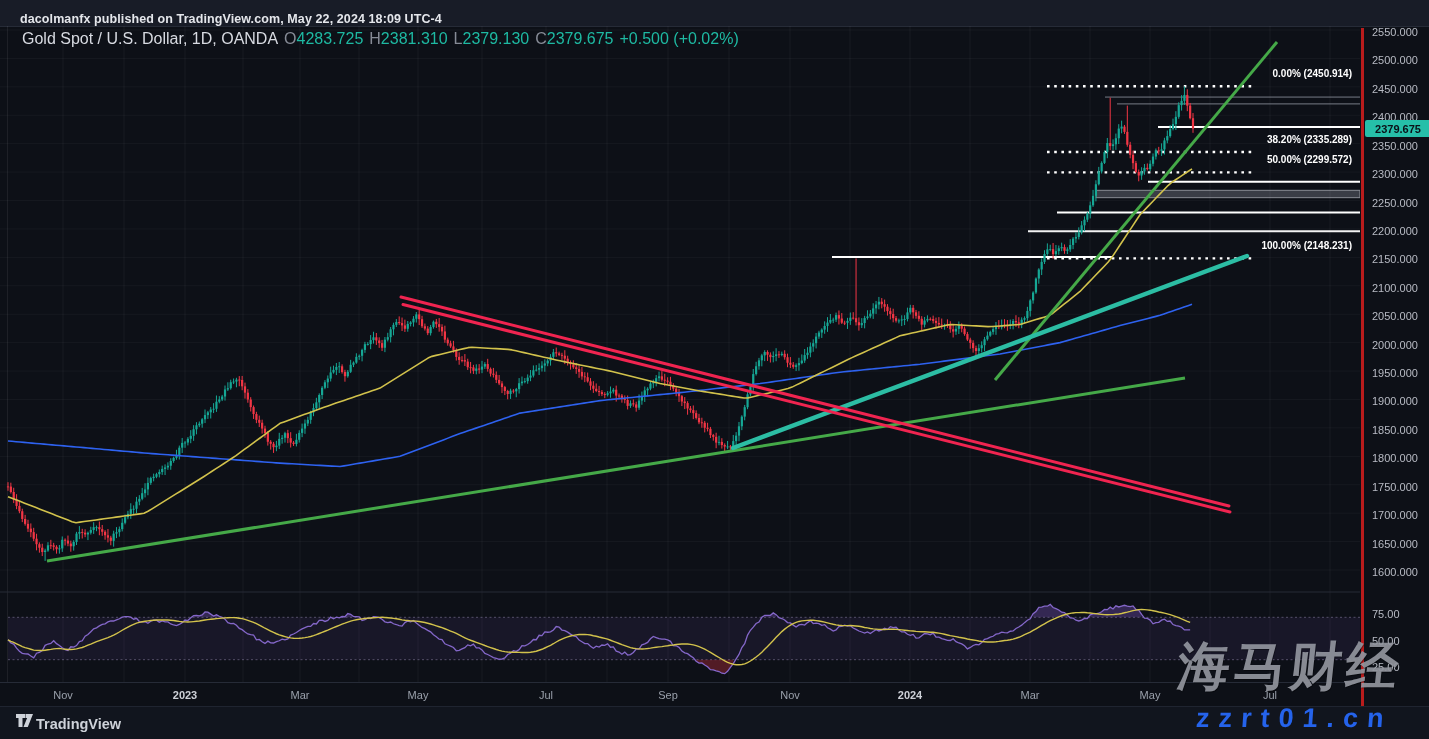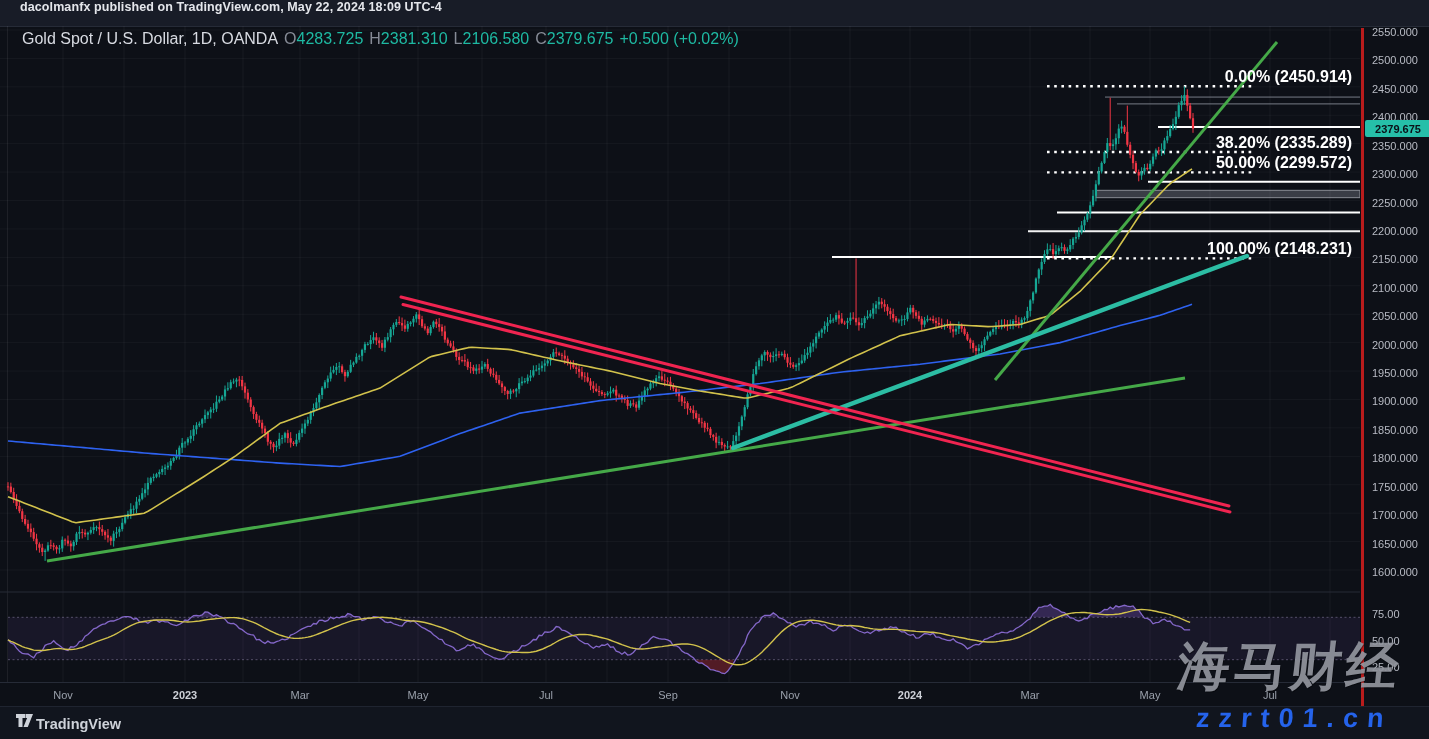--- a/index.html
+++ b/index.html
@@ -1,33 +1,33 @@
 <!DOCTYPE html>
 <html><head>
 <meta charset="utf-8">
 <style>
   html,body{margin:0;padding:0;background:#0d1017;}
   .stage{position:relative;width:1429px;height:739px;overflow:hidden;
          font-family:"Liberation Sans","DejaVu Sans",sans-serif;background:#0d1017;color:#b2b5be;}
   .topbar{position:absolute;left:0;top:0;width:1429px;height:26px;background:#181c27;
-          border-bottom:1px solid #262b37;display:flex;align-items:flex-start;}
+          border-bottom:1px solid #262b37;display:flex;align-items:flex-end;}
   .topbar span{margin-left:20px;font-size:12.5px;font-weight:700;color:#e4e6eb;letter-spacing:.1px;}
   .legend{position:absolute;left:22px;top:30px;font-size:16px;display:flex;gap:6px;align-items:center;white-space:nowrap;z-index:6;}
   .legend .sym{color:#d8dbe2;}
   .legend .k{color:#868b96;}
   .legend .v{color:#1eb9a2;}
   #plot{position:absolute;left:0;top:26px;}
   .vax{position:absolute;left:1361px;top:28px;width:68px;height:680px;border-left:3px solid #b91c1c;z-index:4;}
   .pricelbl{position:absolute;left:8px;font-size:11px;color:#b8bbc4;}
   .badge{position:absolute;left:1px;width:66px;height:17px;background:#26bfa9;color:#0b1018;
          font-size:11px;font-weight:700;display:flex;align-items:center;justify-content:center;border-radius:2px;z-index:5;}
   .tax{position:absolute;left:0;top:682px;width:1360px;height:24px;border-top:1px solid #262b37;z-index:4;}
   .timelbl{position:absolute;top:6px;transform:translateX(-50%);font-size:11px;color:#9aa0ab;}
   .timelbl.year{color:#cdd0d7;font-weight:700;}
-  .fiblbl{position:absolute;right:77px;font-size:16px;font-weight:700;color:#fff;z-index:3;white-space:nowrap;}
+  .fiblbl{position:absolute;right:77px;font-size:10px;font-weight:700;color:#fff;z-index:3;white-space:nowrap;}
   .footer{position:absolute;left:0;top:706px;width:1429px;height:33px;background:#11151e;
           border-top:1px solid #1f2430;display:flex;align-items:center;z-index:6;}
   .footer .brand{margin-left:36px;font-size:14.5px;font-weight:700;color:#ced2d9;}
   .tvlogo{position:absolute;left:16px;top:714px;z-index:7;}
   .wm-cn{position:absolute;left:1178px;top:632px;width:250px;font-size:52px;font-weight:700;
          color:rgba(152,156,165,0.88);letter-spacing:4px;transform:skewX(-6deg);z-index:8;
          text-shadow:1px 1px 0 rgba(0,0,0,.35);white-space:nowrap;}
   .wm-url{position:absolute;left:1196px;top:703px;font-size:27px;font-weight:800;color:#2563eb;
           letter-spacing:9px;transform:skewX(-4deg);z-index:8;white-space:nowrap;}
 </style>
@@ -952,21 +952,21 @@
       <polygon points="1090.2048192771144,591.3 1090.2048192771144,588.7824151601824 1093.0602409638614,587.9654149063049 1095.9156626506083,587.8802645884042 1098.7710843373552,587.2229734363907 1101.6265060241021,585.7690318361017 1104.481927710849,583.3778951321666 1107.337349397596,583.6960015283261 1110.192771084343,581.0887695152173 1113.0481927710898,583.0137808221137 1115.9036144578367,579.8465900017975 1118.7590361445837,580.9466992485735 1121.6144578313306,580.0119609260236 1124.4698795180775,579.2789982248048 1127.3253012048244,580.0227976064137 1130.1807228915713,580.5410682403041 1133.0361445783183,579.9480840926584 1135.8915662650652,583.3546221227055 1138.7469879518121,584.2495732292424 1141.602409638559,588.4765749086971 1141.602409638559,591.3" fill="rgba(126,87,194,0.35)"></polygon>
       <polygon points="696.1566265060261,633.7 696.1566265060261,635.1784569352634 699.0120481927731,637.1185004912637 701.8674698795202,636.96215580677 704.7228915662672,639.0363748445236 707.5783132530142,640.6857266951366 710.4337349397613,643.6832999105765 713.2891566265083,643.9420314570716 716.1445783132554,644.8801632560028 719.0000000000024,645.498158458579 721.8554216867494,647.1913532592945 724.7108433734965,647.6404548725632 727.5662650602435,645.3476017217752 730.4216867469905,641.3589380622301 733.2771084337376,637.7009156182078 733.2771084337376,633.7" fill="rgba(242,54,69,0.30)"></polygon>
       <polyline points="8,613.7951419251319 10.855421686746988,616.8995151736633 13.710843373493976,618.1333776866363 16.566265060240966,622.1988473662917 19.42168674698795,625.1667575077336 22.277108433734938,627.3354833357592 25.132530120481924,627.9018836065565 27.98795180722891,628.0116944791698 30.843373493975896,629.9301778007061 33.69879518072288,631.7564122313595 36.55421686746987,627.2029421110811 39.409638554216855,626.4645242545906 42.26506024096384,624.525763854961 45.12048192771083,619.359616314005 47.97590361445781,618.0078651747406 50.8313253012048,617.3595543266591 53.686746987951786,614.6878402929345 56.54216867469877,617.6687727418802 59.39759036144576,619.4328953544263 62.253012048192744,621.8146421476665 65.10843373493974,623.6139461732704 67.96385542168673,624.4410312259762 70.81927710843372,620.7984492542697 73.67469879518072,621.1267668690127 76.53012048192771,619.6222988019204 79.3855421686747,615.5533871058454 82.2409638554217,614.7693185182314 85.09638554216869,610.2200741868766 87.95180722891568,608.5393026179274 90.80722891566268,605.6845919422915 93.66265060240967,602.78043214027 96.51807228915666,601.8424272797646 99.37349397590366,599.9164158369292 102.22891566265065,598.354547523471 105.08433734939764,597.8075792155472 107.93975903614464,595.8832177672542 110.79518072289163,594.8137782867257 113.65060240963862,594.9793766336935 116.50602409638562,593.8086328342705 119.36144578313261,592.7486806195046 122.2168674698796,591.1420937274439 125.0722891566266,590.5595975160077 127.92771084337359,590.607840446358 130.78313253012058,591.1146569188483 133.63855421686756,593.1636917021684 136.49397590361454,592.2995483244458 139.34939759036152,595.5456890622416 142.2048192771085,595.9484270261785 145.06024096385548,595.6302102733072 147.91566265060246,597.2653918680165 150.77108433734944,595.2119494697434 153.62650602409641,594.1207070191227 156.4819277108434,594.1008350946724 159.33734939759037,596.1477821558399 162.19277108433735,594.8387399645046 165.04819277108433,595.8110971378444 167.9036144578313,595.9153113198201 170.7590361445783,597.9599564900043 173.61445783132527,598.987864506798 176.46987951807225,599.5193626203871 179.32530120481923,598.4412834846926 182.1807228915662,596.6230398521134 185.03614457831318,593.9947760411501 187.89156626506016,594.5729877042901 190.74698795180714,591.8416188820313 193.60240963855412,589.6214421237169 196.4578313253011,589.3249926667057 199.31325301204808,589.8829843341049 202.16867469879506,588.8473742527704 205.02409638554204,586.00194614674 207.87951807228902,586.1950497295504 210.734939759036,588.1359294957755 213.59036144578297,590.055362736681 216.44578313252995,588.8000027367394 219.30120481927693,590.276676395929 222.1566265060239,591.2881308041824 225.0120481927709,593.1218608869199 227.86746987951787,596.7077819986063 230.72289156626485,597.6651057515248 233.57831325301183,597.4995523437555 236.4337349397588,599.2396755093899 239.2891566265058,602.4128458697342 242.14457831325277,603.6509113189373 244.99999999999974,606.0698135351173 247.85542168674672,607.9438424660922 250.7108433734937,608.6646434242534 253.56626506024068,608.9981390956347 256.4216867469877,613.8187217456544 259.27710843373467,613.3774850818351 262.13253012048165,615.7291042460342 264.9879518072286,617.4027336997458 267.8433734939756,615.1535460151265 270.6987951807226,616.8449330468645 273.55421686746956,616.9919812096391 276.40963855421654,615.583139354582 279.2650602409635,614.7584214645092 282.1204819277105,613.1843796823133 284.9759036144575,613.8552280523193 287.83132530120446,612.8448841703041 290.68674698795144,609.0880879043076 293.5421686746984,607.9919386384785 296.3975903614454,606.4841905979517 299.2530120481924,604.5063426349739 302.10843373493935,602.8806148054015 304.96385542168633,601.6093580948427 307.8192771084333,600.4052372883235 310.6746987951803,600.3730240390639 313.53012048192727,597.5191817757518 316.38554216867425,598.0075090579003 319.2409638554212,594.3606497555128 322.0963855421682,594.2519301285595 324.9518072289152,595.4475302224315 327.80722891566217,594.4621019390155 330.66265060240914,591.1797082590788 333.5180722891561,592.807583843516 336.3734939759031,591.1974638805667 339.2289156626501,591.7927142215873 342.08433734939706,590.53260745465 344.93975903614404,590.7457899015825 347.795180722891,587.5332798180217 350.650602409638,588.2446691594913 353.506024096385,590.4481899090945 356.36144578313196,590.658671918344 359.21686746987893,590.8807250524554 362.0722891566259,594.5255502376434 364.9277108433729,593.5399744603627 367.7831325301199,591.8968802056979 370.63855421686685,592.6359386765565 373.49397590361383,590.632551307143 376.3493975903608,590.8120799504367 379.2048192771078,591.6302099827647 382.06024096385477,593.2720473219994 384.91566265060175,595.8165976432608 387.7710843373487,596.6755148408935 390.6265060240957,596.0581231705575 393.4819277108427,597.7563156741463 396.33734939758966,598.4977065207244 399.19277108433664,599.5351970961373 402.0481927710836,600.091708988492 404.9036144578306,596.5999052180255 407.7590361445776,595.0377285955884 410.61445783132456,595.8998281020096 413.46987951807154,594.470723433564 416.3253012048185,597.0279571365645 419.1807228915655,599.3576538091924 422.0361445783125,601.4694091200938 424.89156626505945,602.5745627248202 427.74698795180643,604.3363788021635 430.6024096385534,605.8684795940006 433.4578313253004,608.7470070819726 436.31325301204737,610.7977166231931 439.16867469879435,613.2287496052394 442.0240963855413,613.6081181888288 444.8795180722883,617.812252960291 447.7349397590353,618.977855716435 450.59036144578226,620.1672756834446 453.44578313252924,621.4739557163123 456.3012048192762,624.7772132108539 459.1566265060232,624.4298863449413 462.0120481927702,622.9017107454556 464.86746987951716,621.6958600162313 467.72289156626414,618.8925128460049 470.5783132530111,619.9050828158238 473.4337349397581,618.1099176509829 476.2891566265051,621.8921238818899 479.14457831325205,621.9394545104799 481.99999999999903,623.8908591888295 484.855421686746,627.4136436278296 487.710843373493,628.47704830058 490.56626506023997,629.9735214486532 493.42168674698695,631.5754238378853 496.27710843373393,632.3512203638991 499.1325301204809,633.2694957478599 501.9879518072279,633.1393444040937 504.84337349397487,631.8457811016488 507.69879518072185,628.470606889862 510.5542168674688,627.2736269414811 513.4096385542158,624.6700946558568 516.2650602409628,625.3363751958666 519.1204819277099,623.6513130373778 521.9759036144569,619.6752058085984 524.831325301204,619.7936010473834 527.686746987951,618.4707550342537 530.542168674698,616.4918916047575 533.397590361445,613.5211590991356 536.2530120481921,613.7185059113851 539.1084337349391,609.2784894086523 541.9638554216862,609.6343661379501 544.8192771084332,605.9159117412164 547.6746987951802,606.2392653527214 550.5301204819273,605.8590211875278 553.3855421686743,603.9463290642811 556.2409638554213,600.5149533886836 559.0963855421684,601.0536890401861 561.9518072289154,604.0643758566009 564.8072289156624,604.6438141607802 567.6626506024095,606.124782633463 570.5180722891565,608.1174629976126 573.3734939759036,609.9037795598082 576.2289156626506,610.6045057958557 579.0843373493976,614.1169210040094 581.9397590361447,615.7140750334247 584.7951807228917,617.5261256409603 587.6506024096387,617.6362673241998 590.5060240963858,620.3159434240478 593.3614457831328,622.2413475081723 596.2168674698798,620.113977884574 599.0722891566269,621.1061010132371 601.9277108433739,618.9986347939213 604.783132530121,619.4130497760262 607.638554216868,617.77956676834 610.493975903615,621.2198285585469 613.3493975903621,620.9027079877169 616.2048192771091,625.1185013742648 619.0602409638561,626.0148025905993 621.9156626506032,628.1633705621693 624.7710843373502,626.16145290898 627.6265060240972,629.0197172781639 630.4819277108443,628.5945571917937 633.3373493975913,626.4237758941077 636.1927710843383,623.126475652013 639.0481927710854,623.1918316827542 641.9036144578324,618.7673984258008 644.7590361445795,617.7803180265873 647.6144578313265,616.3683049370361 650.4698795180735,612.7806525228497 653.3253012048206,610.5079913429014 656.1807228915676,611.520565222992 659.0361445783146,612.628435404257 661.8915662650617,613.1040410094425 664.7469879518087,613.0399845813321 667.6024096385557,613.8024451724262 670.4578313253028,615.308143506841 673.3132530120498,619.7298891896965 676.1686746987968,619.7899751671365 679.0240963855439,621.3330646245964 681.8795180722909,625.0478638378133 684.734939759038,626.8459892211301 687.590361445785,627.6189008991969 690.445783132532,629.8837751803612 693.3012048192791,631.8299939398664 696.1566265060261,635.1784569352634 699.0120481927731,637.1185004912637 701.8674698795202,636.96215580677 704.7228915662672,639.0363748445236 707.5783132530142,640.6857266951366 710.4337349397613,643.6832999105765 713.2891566265083,643.9420314570716 716.1445783132554,644.8801632560028 719.0000000000024,645.498158458579 721.8554216867494,647.1913532592945 724.7108433734965,647.6404548725632 727.5662650602435,645.3476017217752 730.4216867469905,641.3589380622301 733.2771084337376,637.7009156182078 736.1325301204846,632.8152960413854 738.9879518072316,628.4585849761249 741.8433734939787,621.5101808570234 744.6987951807257,617.7046818494956 747.5542168674727,609.0907451052068 750.4096385542198,604.2657795470236 753.2650602409668,601.1613599678716 756.1204819277139,597.5061410850782 758.9759036144609,596.0430732780771 761.8313253012079,591.3069612788299 764.686746987955,589.3902142409293 767.542168674702,589.3483787880367 770.397590361449,589.2417641102875 773.2530120481961,586.8989049872721 776.1084337349431,588.6400687450877 778.9638554216901,591.6968034365633 781.8192771084372,592.5057271854198 784.6746987951842,593.9509126238369 787.5301204819312,596.5708545813715 790.3855421686783,596.8739861893891 793.2409638554253,599.1233399547361 796.0963855421724,600.9762134572262 798.9518072289194,598.9262831929353 801.8072289156664,598.3417248326048 804.6626506024135,599.0145718000842 807.5180722891605,596.5865549384389 810.3734939759075,594.6678930606835 813.2289156626546,597.5597965132796 816.0843373494016,597.0466168346909 818.9397590361486,597.6757945165249 821.7951807228957,599.395249527027 824.6506024096427,598.6780786911438 827.5060240963898,601.7188221593109 830.3614457831368,603.1200086883883 833.2168674698838,605.0527083894766 836.0722891566309,603.951995527416 838.9277108433779,600.6533526863267 841.7831325301249,600.3763431252547 844.638554216872,599.2421907659807 847.493975903619,600.0349252458428 850.349397590366,599.7248081658453 853.2048192771131,602.0207174390413 856.0602409638601,603.3442591632155 858.9156626506071,605.0125696688478 861.7710843373542,606.0077134491689 864.6265060241012,607.1425851589712 867.4819277108483,605.8810382021948 870.3373493975953,607.4950959867078 873.1927710843423,605.5186237131247 876.0481927710894,603.7522246224692 878.9036144578364,604.9450391656815 881.7590361445834,603.9531347428427 884.6144578313305,602.1193117621947 887.4698795180775,603.4032083010583 890.3253012048245,600.7541658829449 893.1807228915716,601.6889664262752 896.0361445783186,601.2980235826636 898.8915662650656,603.9675249184987 901.7469879518127,605.9539666450482 904.6024096385597,605.9103327851084 907.4578313253068,608.269303848982 910.3132530120538,609.3678822645571 913.1686746988008,608.3964820831683 916.0240963855479,612.029095185563 918.8795180722949,611.8888788501334 921.7349397590419,609.6437383069244 924.590361445789,607.540863945581 927.445783132536,607.8124038441129 930.301204819283,608.6924210024245 933.1566265060301,607.1924917605658 936.0120481927771,611.111134649148 938.8674698795242,611.1015770271063 941.7228915662712,612.6150887357512 944.5783132530182,613.3195790139737 947.4337349397653,614.4698647703273 950.2891566265123,614.4985704375272 953.1445783132593,612.8995927526347 956.0000000000064,615.6420268860468 958.8554216867534,616.989817166077 961.7108433735004,617.8677396743085 964.5662650602475,619.7095637156146 967.4216867469945,622.8784066886252 970.2771084337415,621.4233697267815 973.1325301204886,619.5124934652385 975.9879518072356,618.4498768904207 978.8433734939827,618.8314563479792 981.6987951807297,616.503205535968 984.5542168674767,613.396661127395 987.4096385542238,612.6644184102822 990.2650602409708,611.1829041767198 993.1204819277178,610.2723587616821 995.9759036144649,608.1277071425956 998.8313253012119,607.6165966949202 1001.6867469879589,606.1594304458736 1004.542168674706,606.5831152205458 1007.397590361453,606.7750680449731 1010.2530120482,605.2306131039616 1013.1084337349471,604.9660725506475 1015.9638554216941,602.4921426075953 1018.8192771084412,601.04335030353 1021.6746987951882,599.1346656030502 1024.5301204819352,596.6333692449052 1027.3855421686822,594.2888532285609 1030.240963855429,592.7237393436062 1033.096385542176,587.7895365499103 1035.951807228923,585.5753713511409 1038.8072289156698,581.3616479102135 1041.6626506024168,581.1872393283637 1044.5180722891637,580.1878644572853 1047.3734939759106,580.2177532955153 1050.2289156626575,578.3839732585324 1053.0843373494044,581.4850275020298 1055.9397590361514,582.6580053979442 1058.7951807228983,584.0301056565543 1061.6506024096452,586.2334882205457 1064.5060240963921,586.632416437993 1067.361445783139,589.2394124128624 1070.216867469886,591.7895262402827 1073.072289156633,592.0800753750223 1075.9277108433798,594.1652070688045 1078.7831325301267,594.9724632546331 1081.6385542168737,594.1537284779179 1084.4939759036206,592.4356955142397 1087.3493975903675,592.4990891606282 1090.2048192771144,588.7824151601824 1093.0602409638614,587.9654149063049 1095.9156626506083,587.8802645884042 1098.7710843373552,587.2229734363907 1101.6265060241021,585.7690318361017 1104.481927710849,583.3778951321666 1107.337349397596,583.6960015283261 1110.192771084343,581.0887695152173 1113.0481927710898,583.0137808221137 1115.9036144578367,579.8465900017975 1118.7590361445837,580.9466992485735 1121.6144578313306,580.0119609260236 1124.4698795180775,579.2789982248048 1127.3253012048244,580.0227976064137 1130.1807228915713,580.5410682403041 1133.0361445783183,579.9480840926584 1135.8915662650652,583.3546221227055 1138.7469879518121,584.2495732292424 1141.602409638559,588.4765749086971 1144.457831325306,592.1007397814151 1147.3132530120529,592.4302078014005 1150.1686746987998,594.0772189062216 1153.0240963855467,597.7974378281948 1155.8795180722936,596.5597256826184 1158.7349397590406,596.3102057378296 1161.5903614457875,594.1228197072264 1164.4457831325344,593.1675175764783 1167.3012048192813,595.4011267716519 1170.1566265060283,595.0227382115486 1173.0120481927752,598.5662852248705 1175.867469879522,599.6482567893459 1178.722891566269,600.0383951370535 1181.578313253016,601.27390473217 1184.4337349397629,603.9413508850455 1187.2891566265098,603.9404212173746 1190.1445783132567,603.8941145573477" fill="none" stroke="#8467c9" stroke-width="1.3"></polyline>
       <polyline points="8,613.7951419251319 10.855421686746988,615.3473285493976 13.710843373493976,616.2760115951438 16.566265060240966,617.7567205379307 19.42168674698795,619.2387279318914 22.277108433734938,620.5881871658693 25.132530120481924,621.6330009431103 27.98795180722891,622.4303376351178 30.843373493975896,623.263653209072 33.69879518072288,624.1129291113008 36.55421686746987,624.3938393840081 39.409638554216855,624.5663964565566 42.26506024096384,624.5632708718185 45.12048192771083,624.1915812605462 47.97590361445781,623.7793335214924 50.8313253012048,623.3780973218153 53.686746987951786,622.8669057318812 56.54216867469877,622.57812056577 59.39759036144576,622.4125823967519 62.253012048192744,622.8346613558327 65.10843373493974,623.1880524610751 67.96385542168673,623.5200342263036 70.81927710843372,623.446329062513 73.67469879518072,623.2336979762645 76.53012048192771,622.8277408955362 79.3855421686747,622.1778200270777 82.2409638554217,621.4808528712388 85.09638554216869,620.4434789968267 87.95180722891568,619.2215258592777 90.80722891566268,618.0889811135519 93.66265060240967,616.8424499496402 96.51807228915666,615.6485901298931 99.37349397590366,614.6252637889944 102.22891566265065,613.5908786494539 105.08433734939764,612.5618273278163 107.93975903614464,611.5721103527806 110.79518072289163,610.3692159077724 113.65060240963862,609.0821886066813 116.50602409638562,607.6081881165026 119.36144578313261,605.983700455778 122.2168674698796,604.2311247979605 125.0722891566266,602.6396062854204 127.92771084337359,601.0333470000176 130.78313253012058,599.5329447956453 133.63855421686756,598.3545397743992 136.49397590361454,597.1719202905157 139.34939759036152,596.3995842313244 142.2048192771085,595.7369065686007 145.06024096385548,595.2077285860227 147.91566265060246,594.9174633085356 150.77108433734944,594.5684907922187 153.62650602409641,594.2634534860184 156.4819277108434,594.0395738845026 159.33734939759037,593.952216144518 162.19277108433735,593.8972436285839 165.04819277108433,593.9497340944322 167.9036144578313,593.9989938147546 170.7590361445783,594.2174845334775 173.61445783132527,594.5458626328087 176.46987951807225,594.986771521911 179.32530120481923,595.4015970992102 182.1807228915662,595.7181865416184 185.03614457831318,595.8697717585817 187.89156626506016,595.9439452323775 190.74698795180714,595.9198436827768 193.60240963855412,595.6080412123281 196.4578313253011,595.2594394039347 199.31325301204808,594.9569538281872 202.16867469879506,594.5139002694901 205.02409638554204,594.02916325249 207.87951807228902,593.6120233951441 210.734939759036,593.2980809952021 213.59036144578297,592.9774273415621 216.44578313252995,592.6595990664166 219.30120481927693,592.3683137642105 222.1566265060239,592.124777947598 225.0120481927709,591.8701413369093 227.86746987951787,591.750136994373 230.72289156626485,591.6525445275907 233.57831325301183,591.6029797306993 236.4337349397588,591.7406973968717 239.2891566265058,592.1837537036394 242.14457831325277,592.6615391570418 244.99999999999974,593.4103915072043 247.85542168674672,594.3747283673292 250.7108433734937,595.3926047229896 253.56626506024068,596.3986654999122 256.4216867469877,597.7129469469062 259.27710843373467,599.1537647855954 262.13253012048165,600.7081887075155 264.9879518072286,602.2485468235141 267.8433734939756,603.5695038381691 270.6987951807226,605.0455528018599 273.55421686746956,606.4516214762657 276.40963855421654,607.730306136813 279.2650602409635,608.8690724830019 282.1204819277105,609.736261834776 284.9759036144575,610.5883735348178 287.83132530120446,611.3960225783203 290.68674698795144,611.9143600727897 293.5421686746984,612.2079965343025 296.3975903614454,612.357116496356 299.2530120481924,612.2748285542432 302.10843373493935,612.008342887891 304.96385542168633,611.6370120810799 307.8192771084333,611.1847540912214 310.6746987951803,610.4770857908745 313.53012048192727,609.6424382484491 316.38554216867425,608.7097227122315 319.2409638554212,607.4969814520088 322.0963855421682,606.3968964053473 324.9518072289152,605.2707173093245 327.80722891566217,604.084934189818 330.66265060240914,602.8005430795284 333.5180722891561,601.6452358363182 336.3734939759031,600.4880297414894 339.2289156626501,599.3268448030299 342.08433734939706,598.1525144495744 344.93975903614404,597.1871303441678 347.795180722891,596.1103588273016 350.650602409638,595.1503840147511 353.506024096385,594.4104812397048 356.36144578313196,593.7672210877545 359.21686746987893,593.2025561907867 362.0722891566259,592.893098977593 364.9277108433729,592.5334647892404 367.7831325301199,592.2375541802901 370.63855421686685,591.9548399496931 373.49397590361383,591.7586242418841 376.3493975903608,591.5775794956671 379.2048192771078,591.3766679041057 382.06024096385477,591.3140334505786 384.91566265060175,591.5580802602724 387.7710843373487,591.7616555759238 390.6265060240957,592.0174797490812 393.4819277108427,592.3313535097423 396.33734939758966,592.7505692500619 399.19277108433664,593.2131696287227 402.0481927710836,593.8741395850632 404.9036144578306,594.3138888513018 407.7590361445776,594.5554435190121 410.61445783132456,594.8312938444682 413.46987951807154,595.0202411276844 416.3253012048185,595.1519467539434 419.1807228915655,595.4581404038818 422.0361445783125,595.9619577151658 424.89156626505945,596.4850431913902 427.74698795180643,597.2062972700755 430.6024096385534,597.9987393565789 433.4578313253004,598.8996234144319 436.31325301204737,599.8220270618632 439.16867469879435,600.7384561124936 442.0240963855413,601.6296457623849 444.8795180722883,602.7745999618446 447.7349397590353,603.8915231219651 450.59036144578226,605.0320267621082 453.44578313252924,606.1866982684332 456.3012048192762,607.4859353327681 459.1566265060232,608.9506711815532 462.0120481927702,610.4171965578619 464.86746987951716,611.7748824480841 467.72289156626414,613.060239785581 470.5783132530111,614.2642990318578 473.4337349397581,615.2512602866889 476.2891566265051,616.326140010994 479.14457831325205,617.3453448418181 481.99999999999903,618.3745280200637 484.855421686746,619.5084840218442 487.710843373493,620.5469072438761 490.56626506023997,621.5561601294266 493.42168674698695,622.5217745627239 496.27710843373393,623.5082536245696 499.1325301204809,624.3217927186522 501.9879518072279,625.067134228529 504.84337349397487,625.6817924084345 507.69879518072185,626.0500372070424 510.5542168674688,626.1814274033911 513.4096385542158,626.194069946071 516.2650602409628,626.322210180303 519.1204819277099,626.4251287603634 521.9759036144569,626.4663231268157 524.831325301204,626.4604556653188 527.686746987951,626.4794471065436 530.542168674698,626.1952243551156 533.397590361445,625.7521561755711 536.2530120481921,625.2167691609689 539.1084337349391,624.2622873599595 541.9638554216862,623.2705672461368 544.8192771084332,622.004377261535 547.6746987951802,620.670895236 550.5301204819273,619.2765689635594 553.3855421686743,617.7332444012658 556.2409638554213,616.0161711899284 559.0963855421684,614.3955347656408 561.9518072289154,613.1109962902061 564.8072289156624,611.9199535122744 567.6626506024095,610.9438844584643 570.5180722891565,610.037625921714 573.3734939759036,609.3140715281578 576.2289156626506,608.8366662643292 579.0843373493976,608.5378936304674 581.9397590361447,608.3928052093711 584.7951807228917,608.4472385796976 587.6506024096387,608.663823223122 590.5060240963858,609.0110567764201 593.3614457831328,609.6933124658685 596.2168674698798,610.2448709788487 599.0722891566269,611.0443546247445 601.9277108433739,611.7159003848077 604.783132530121,612.4292703105182 607.638554216868,613.1573354528371 610.493975903615,614.247065724935 613.3493975903621,615.2917509326999 616.2048192771091,616.3998628020506 619.0602409638561,617.5246516667779 621.9156626506032,618.6845773472362 624.7710843373502,619.6342610267818 627.6265060240972,620.6403630119585 630.4819277108443,621.5872078222709 633.3373493975913,622.234937027013 636.1927710843383,622.6250633753597 639.0481927710854,622.923258430191 641.9036144578324,622.9827916460647 644.7590361445795,622.8493376777773 647.6144578313265,622.5402301740332 650.4698795180735,622.154265681311 653.3253012048206,621.5964704355039 656.1807228915676,621.2028878265075 659.0361445783146,620.8458028595724 661.8915662650617,620.5997225564724 664.7469879518087,620.1692044524085 667.6024096385557,619.7955064094984 670.4578313253028,619.2791717848972 673.3132530120498,618.9483868690602 676.1686746987968,618.507681848269 679.0240963855439,618.253556149091 681.8795180722909,618.0445112311778 684.734939759038,617.952481337985 687.590361445785,618.0153826540422 690.445783132532,618.3710299976395 693.3012048192791,618.8256701164349 696.1566265060261,619.6894100379856 699.0120481927731,620.7072091150739 701.8674698795202,621.7910960029545 704.7228915662672,623.1729761251479 707.5783132530142,624.7612779857918 710.4337349397613,626.4540534956648 713.2891566265083,628.1021374984444 716.1445783132554,629.7745649851055 719.0000000000024,631.4828899260133 721.8554216867494,633.2402008779537 724.7108433734965,634.9419014761496 727.5662650602435,636.2902021357327 730.4216867469905,637.4254107091587 733.2771084337376,638.2868765509277 736.1325301204846,638.6956887721683 738.9879518072316,638.7805622329575 741.8433734939787,638.4590506517904 744.6987951807257,637.8180457396397 747.5542168674727,636.6212431693945 750.4096385542198,634.9942601489607 753.2650602409668,633.1017790687822 756.1204819277139,631.025146715009 758.9759036144609,628.7623413694065 761.8313253012079,626.1634589790746 764.686746987955,623.3059281543563 767.542168674702,620.4325780138807 770.397590361449,617.5042412167379 773.2530120481961,614.420069981406 776.1084337349431,611.3384234280267 778.9638554216901,608.3940207208688 781.8192771084372,605.6128694294816 784.6746987951842,603.117710195882 787.5301204819312,600.9529701413117 790.3855421686783,599.0613222543644 793.2409638554253,597.5173619900809 796.0963855421724,596.4366268637757 798.9518072289194,595.4482900923779 801.8072289156664,594.8825521832935 804.6626506024135,594.6061728281915 807.5180722891605,594.365393616116 810.3734939759075,594.2160121411479 813.2289156626546,594.2958396798427 816.0843373494016,594.5979268143618 818.9397590361486,595.0340099867615 821.7951807228957,595.5627926572347 824.6506024096427,596.0594407930693 827.5060240963898,596.8394364337029 830.3614457831368,597.6015385359818 833.2168674698838,598.3044809019246 836.0722891566309,598.9069160778192 838.9277108433779,599.2596760811081 841.7831325301249,599.4599649518389 844.638554216872,599.5846072979753 847.493975903619,599.6325854711913 850.349397590366,599.5667220348029 853.2048192771131,599.7295869951242 856.0602409638601,599.9928782756828 858.9156626506071,600.3085623740387 861.7710843373542,600.8044128219718 864.6265060241012,601.4609755639871 867.4819277108483,601.8989356528773 870.3373493975953,602.4488556082466 873.1927710843423,602.8616360922781 876.0481927710894,603.0909505709857 878.9036144578364,603.4207905959613 881.7590361445834,603.5383859950946 884.6144578313305,603.4857177358213 887.4698795180775,603.3989019416939 890.3253012048245,603.2305951183007 893.1807228915716,603.2851011046138 896.0361445783186,603.3336106023721 898.8915662650656,603.5823123998731 901.7469879518127,603.8938408945681 904.6024096385597,604.2193948218978 907.4578313253068,604.548267790842 910.3132530120538,604.8653005856495 913.1686746988008,605.0434012390348 916.0240963855479,605.360316067266 918.8795180722949,605.6101209983798 921.7349397590419,605.8081578459971 924.590361445789,605.8105666859378 927.445783132536,605.9312919559899 930.301204819283,606.191302291777 933.1566265060301,606.3095892704551 936.0120481927771,606.686326107629 938.8674698795242,607.1590769110454 941.7228915662712,607.6439127233978 944.5783132530182,608.3052502566097 947.4337349397653,608.977929116823 950.2891566265123,609.6726947407632 953.1445783132593,610.1428035741388 956.0000000000064,610.6527014815598 958.8554216867534,611.2358322384529 961.7108433735004,611.7410130713648 964.5662650602475,612.2853120951047 967.4216867469945,613.0475186532866 970.2771084337415,613.541954155456 973.1325301204886,613.9431970299352 975.9879518072356,614.406678008014 978.8433734939827,615.0009197134034 981.6987951807297,615.4583303287642 984.5542168674767,615.7059219142889 987.4096385542238,615.9939180537476 990.2650602409708,615.997695397304 993.1204819277178,615.9540523307028 995.9759036144649,615.7178743521157 998.8313253012119,615.417717387955 1001.6867469879589,614.9803261077205 1004.542168674706,614.5637232015637 1007.397590361453,614.2413797958973 1010.2530120482,613.6934106494717 1013.1084337349471,613.0605819855017 1015.9638554216941,612.2513400346221 1018.8192771084412,611.2689077497755 1021.6746987951882,610.0192371663242 1024.5301204819352,608.714500298857 1027.3855421686822,607.3869402864003 1030.240963855429,606.0329330470943 1033.096385542176,604.3991477945643 1035.951807228923,602.7713670479944 1038.8072289156698,601.0853137207744 1041.6626506024168,599.428620084884 1044.5180722891637,597.7973022049138 1047.3734939759106,596.2154808645892 1050.2289156626575,594.6500211864806 1053.0843373494044,593.2746754394864 1055.9397590361514,592.0377583317006 1058.7951807228983,590.8507578283326 1061.6506024096452,589.7696220480996 1064.5060240963921,588.790769591996 1067.361445783139,587.9630506373757 1070.216867469886,587.3997550390961 1073.072289156633,586.9280037270694 1075.9277108433798,586.6664532778985 1078.7831325301267,586.5790371731474 1081.6385542168737,586.5719253441662 1084.4939759036206,586.5567651426206 1087.3493975903675,586.8046363326583 1090.2048192771144,586.9734281120816 1093.0602409638614,587.3209947960864 1095.9156626506083,587.6732592834569 1098.7710843373552,588.0435281770941 1101.6265060241021,588.3357007318618 1104.481927710849,588.5985387252109 1107.337349397596,588.7149057792266 1110.192771084343,588.6323144169778 1113.0481927710898,588.5788236362177 1115.9036144578367,588.2426710983889 1118.7590361445837,587.9434228252616 1121.6144578313306,587.457767483849 1124.4698795180775,586.7993186409291 1127.3253012048244,586.1647250741602 1130.1807228915713,585.447665135818 1133.0361445783183,584.6569083378195 1135.8915662650652,584.088534319124 1138.7469879518121,583.6576857778084 1141.602409638559,583.445974501391 1144.457831325306,583.6206231656663 1147.3132530120529,583.8556122654082 1150.1686746987998,584.1817677558197 1153.0240963855467,584.738318513283 1155.8795180722936,585.3062497683629 1158.7349397590406,585.9868976949767 1161.5903614457875,586.5356775991294 1164.4457831325344,587.171401181301 1167.3012048192813,587.8233667575925 1170.1566265060283,588.622111400211 1173.0120481927752,589.5494580305424 1175.867469879522,590.5829472865067 1178.722891566269,591.6755471239935 1181.578313253016,592.7940264464017 1184.4337349397629,594.0256202698091 1187.2891566265098,595.2883748553205 1190.1445783132567,596.3694007729333" fill="none" stroke="#d2c24c" stroke-width="1.4"></polyline>
     </svg>
 
   <div class="legend">
     <span class="sym">Gold Spot / U.S. Dollar, 1D, OANDA</span>
     <span><span class="k">O</span><span class="v">4283.725</span></span>
     <span><span class="k">H</span><span class="v">2381.310</span></span>
-    <span><span class="k">L</span><span class="v">2106.580</span></span>
+    <span><span class="k">L</span><span class="v">2379.130</span></span>
     <span><span class="k">C</span><span class="v">2379.675</span></span>
     <span class="v">+0.500 (+0.02%)</span>
   </div>
 
   <div id="fib-labels">
       <div class="fiblbl" style="top: 68.3226px;">0.00% (2450.914)</div>
       <div class="fiblbl" style="top: 134.046px;">38.20% (2335.289)</div>
       <div class="fiblbl" style="top: 154.349px; margin-left: 41px;">50.00% (2299.572)</div>
       <div class="fiblbl" style="top: 240.374px;">100.00% (2148.231)</div>
     </div>

